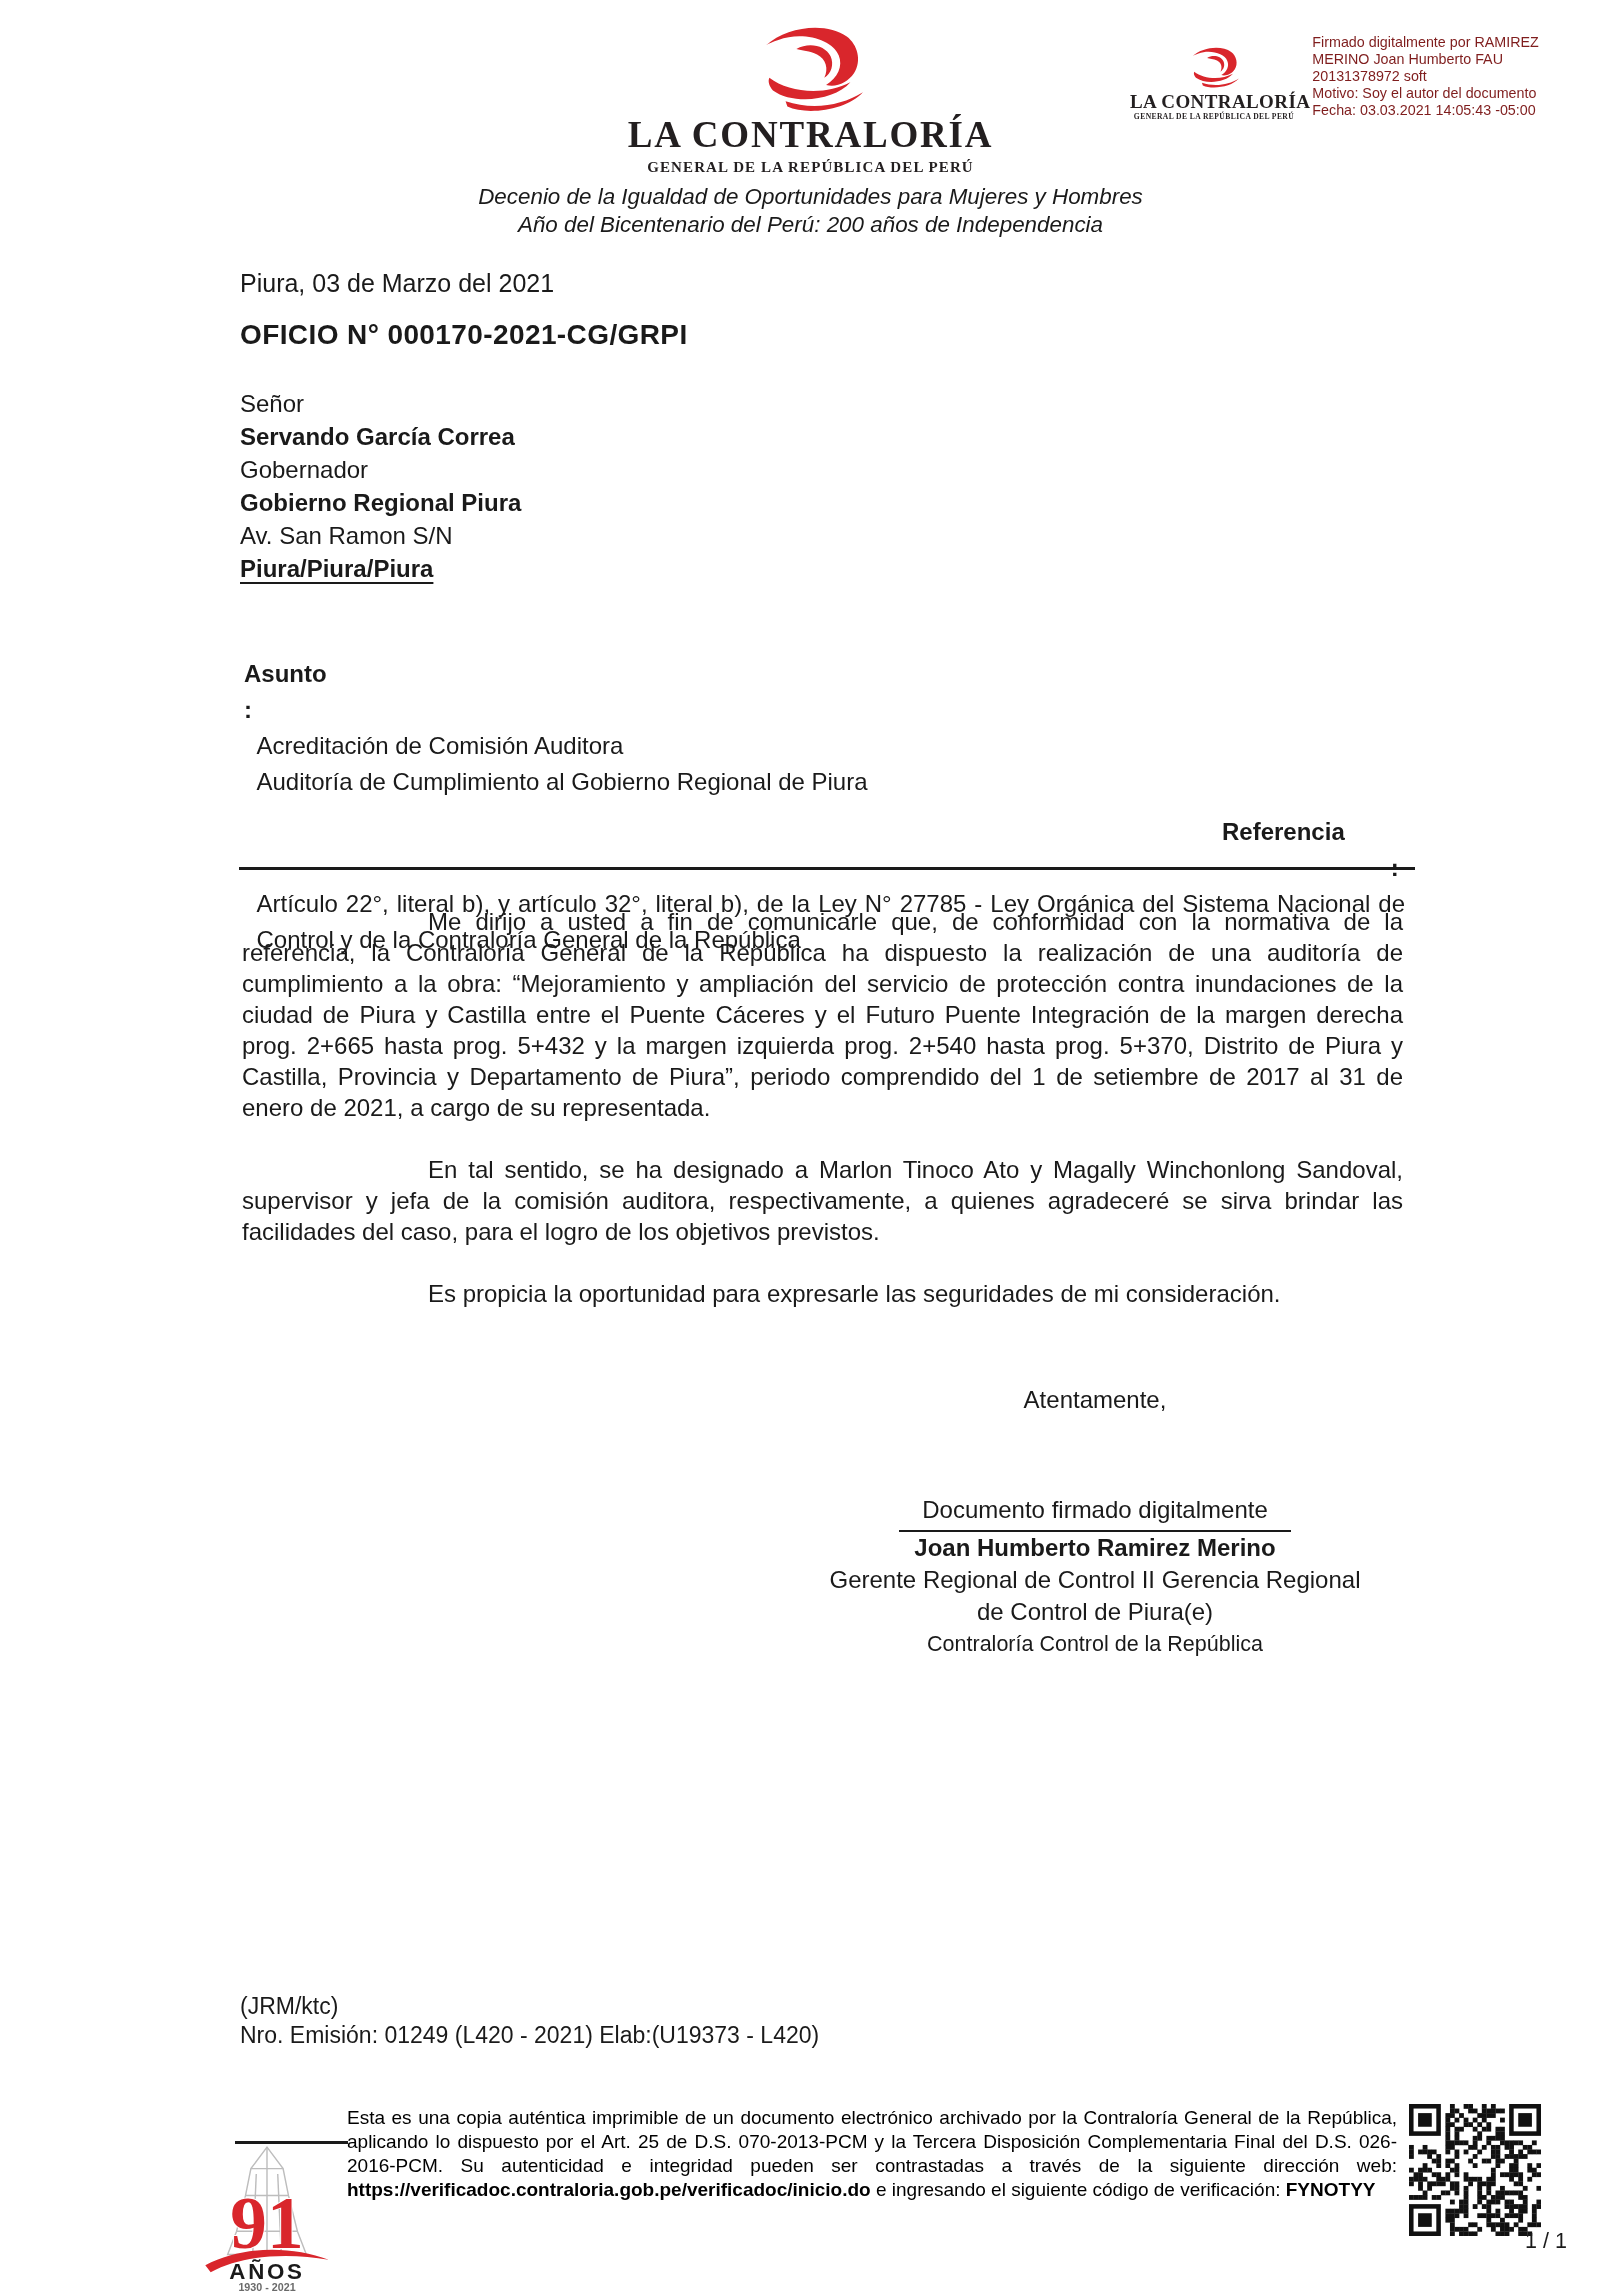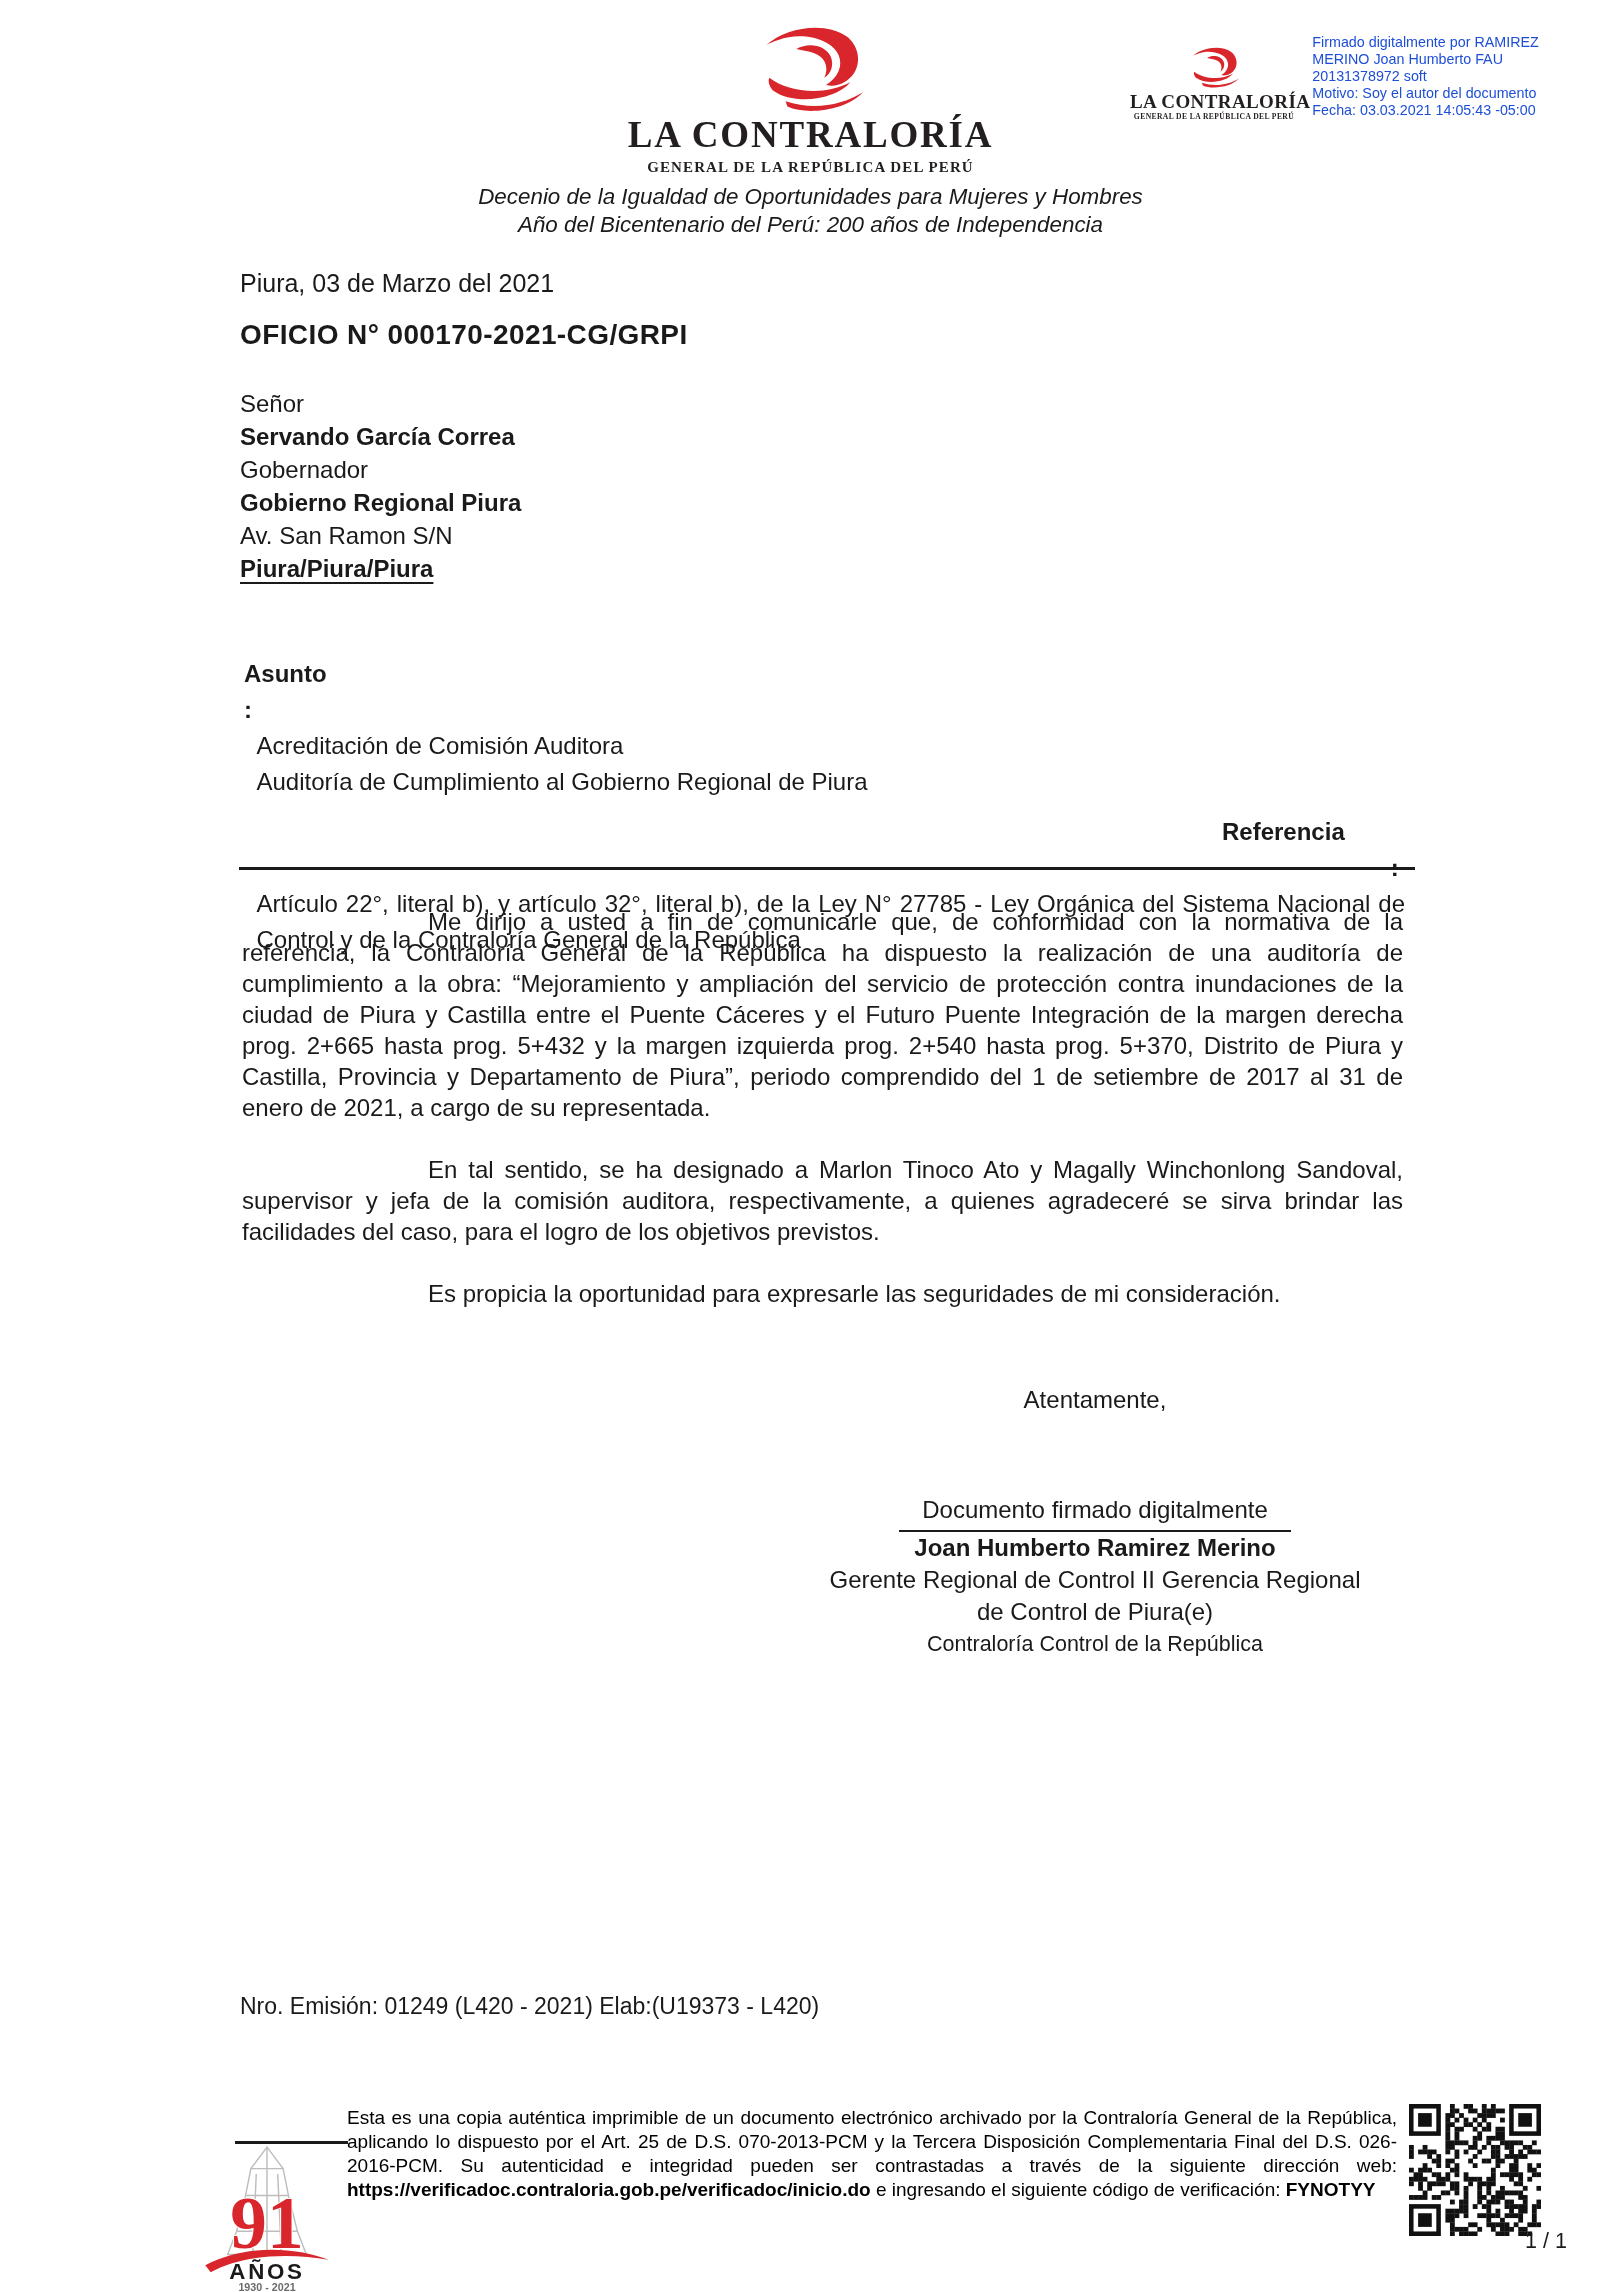--- a/index.html
+++ b/index.html
@@ -14,21 +14,21 @@
   .logo-wordmark{font-family:"Liberation Serif",serif;font-weight:bold;color:#231f20;
     font-size:37px;letter-spacing:1.8px;line-height:1;margin-top:1.8px;white-space:nowrap;}
   .logo-sub{font-family:"Liberation Serif",serif;font-weight:bold;color:#231f20;
     font-size:15px;letter-spacing:1.1px;margin-top:5.4px;white-space:nowrap;}
   
   .stamp{position:absolute;left:1130px;top:34px;display:flex;gap:14.3px;align-items:flex-start;}
   .stamp-logo{width:168px;text-align:center;padding-top:10.7px;}
   .stamp-logo .swoosh{width:52px;height:43px;margin:0 auto;}
   .stamp-logo .logo-wordmark{font-size:19px;letter-spacing:0.4px;margin-top:0.9px;}
   .stamp-logo .logo-sub{font-size:7.6px;letter-spacing:0.4px;margin-top:1.8px;}
-  .stamp-text{font-size:14.3px;line-height:17px;color:#1d4ed8;width:309px;}
+  .stamp-text{font-size:14.3px;line-height:17px;color:#7f1d1d;width:309px;}
   
   .motto{position:absolute;top:183px;left:0;width:100%;text-align:center;
     font-style:italic;font-size:22.4px;line-height:28px;}
   
   .date-line{position:absolute;left:240px;top:269px;font-size:25px;}
   .doc-number{position:absolute;left:240px;top:319px;font-size:28px;font-weight:bold;letter-spacing:0.4px;}
   .recipient{position:absolute;left:240px;top:387px;font-size:24px;line-height:33px;}
   .bold{font-weight:bold;}
   .u-line{text-decoration:underline;text-decoration-thickness:2.2px;text-underline-offset:4.5px;}
   
@@ -142,20 +142,21 @@
 
   <div class="signature">
     <div><span class="sig-stamp">Documento firmado digitalmente</span></div>
     <div class="bold">Joan Humberto Ramirez Merino</div>
     <div>Gerente Regional de Control II Gerencia Regional</div>
     <div>de Control de Piura(e)</div>
     <div class="sig-org">Contraloría Control de la República</div>
   </div>
 
   <div class="initials">
+    <div>(JRM/ktc)</div>
     <div>Nro. Emisión: 01249 (L420 - 2021) Elab:(U19373 - L420)</div>
   </div>
 
   <svg class="anniv" viewBox="0 0 150 170">
     <g fill="none" stroke="#bdbdbd" stroke-width="1.6">
       <path d="M75,8 L93,32 L99,62 L109,102 L119,128 L31,128 L41,102 L51,62 L57,32 Z"></path>
       <path d="M75,8 L75,128"></path>
       <path d="M63,38 L59,128"></path>
       <path d="M87,38 L91,128"></path>
       <path d="M57,32 L93,32"></path>

